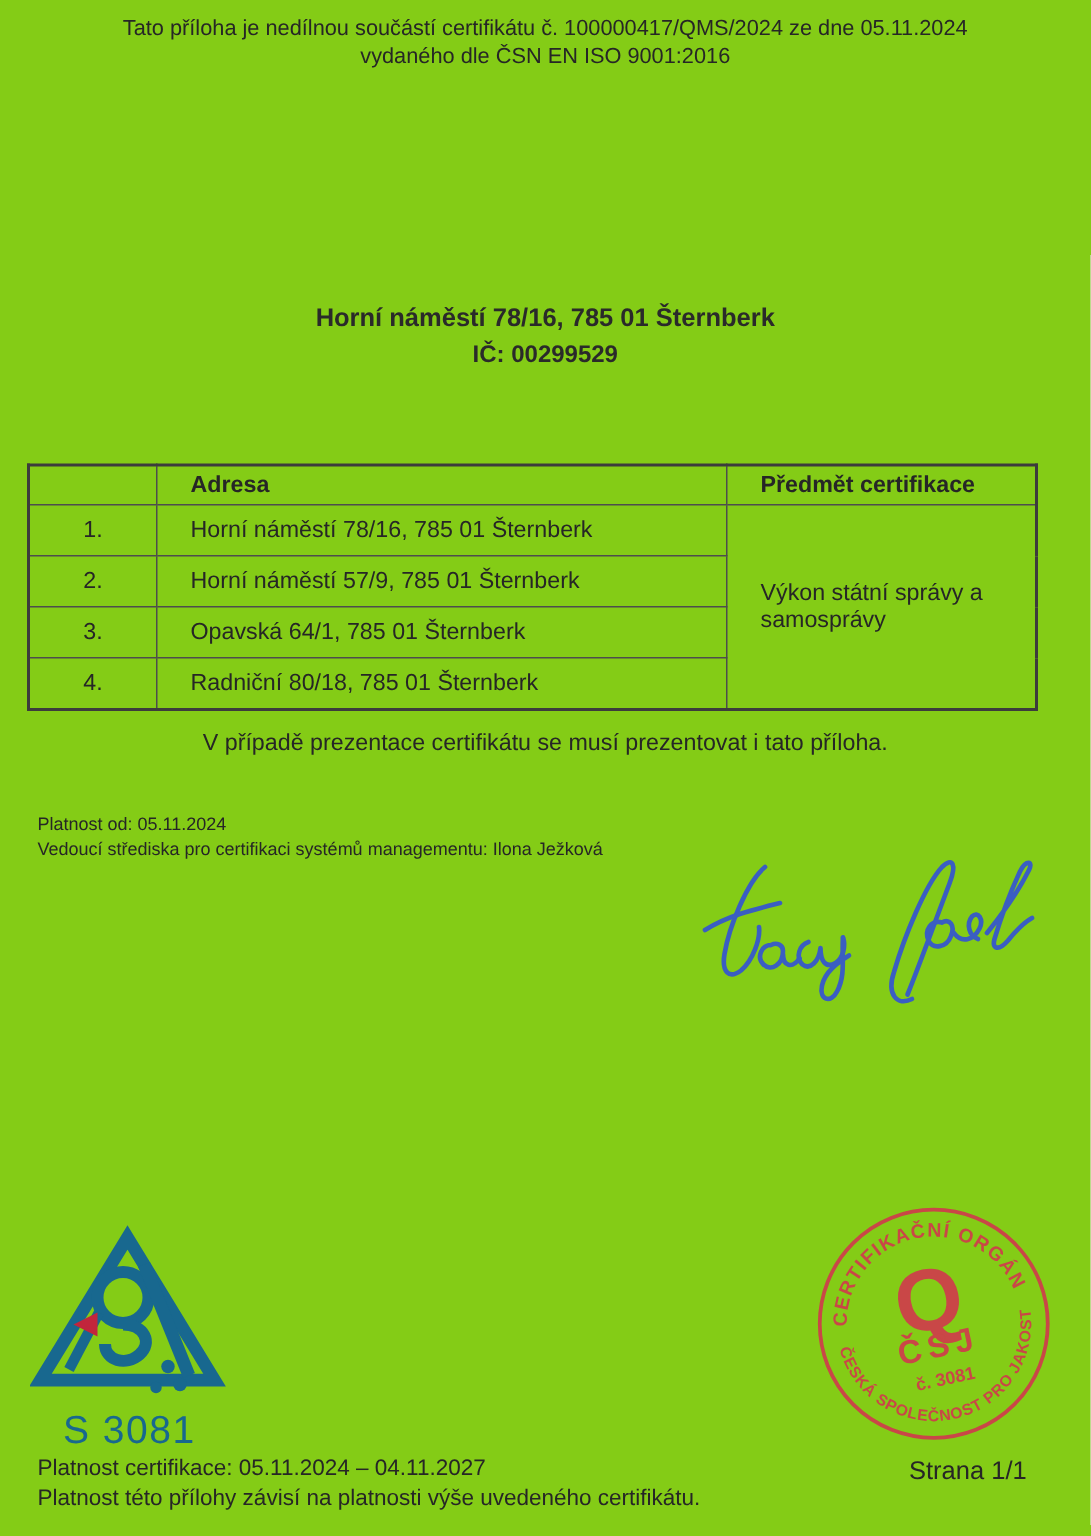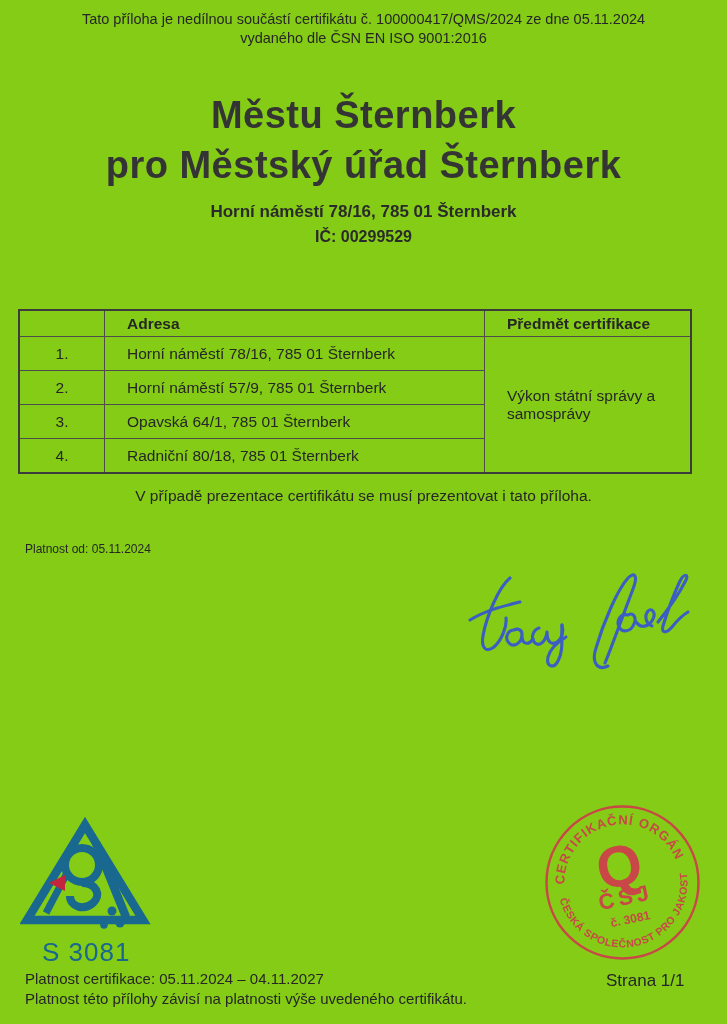--- a/index.html
+++ b/index.html
@@ -54,24 +54,20 @@
 </head>
 <body>
 
 <div class="page">
 
   <div class="abs centered header-note">
     <div>Tato příloha je nedílnou součástí certifikátu č. 100000417/QMS/2024 ze dne 05.11.2024</div>
     <div>vydaného dle ČSN EN ISO 9001:2016</div>
   </div>
 
-  <div class="abs centered doc-title">
-    <div>Městu Šternberk</div>
-    <div>pro Městský úřad Šternberk</div>
-  </div>
 
   <div class="abs centered org-address">Horní náměstí 78/16, 785 01  Šternberk</div>
   <div class="abs centered org-ic">IČ: 00299529</div>
 
 
   <table class="sites-table">
     <colgroup>
         <col style="width:40px">
         <col style="width:335px">
         <col>
@@ -101,20 +97,21 @@
         <td class="cell-num">4.</td>
         <td class="cell-addr">Radniční 80/18, 785 01 Šternberk</td>
       </tr>
     </tbody>
   </table>
 
   <div class="abs centered presentation-note">V případě prezentace certifikátu se musí prezentovat i tato příloha.</div>
 
   <div class="abs validity-block">
     <div>Platnost od: 05.11.2024</div>
+    <div>Vedoucí střediska pro certifikaci systémů managementu: Ilona Ježková</div>
   </div>
 
   <svg class="abs signature-svg" width="258" height="118" viewBox="0 0 258 118">
     <g fill="none" stroke="#3a5ec2" stroke-width="3.1" stroke-linecap="round" stroke-linejoin="round">
       <path d="M 48,18 C 36,28 24,58 21,76 C 19,88 24,93 32,87 C 40,80 45,66 44,58"></path>
       <path d="M 8,60 C 24,50 42,46 58,42"></path>
       <path d="M 52,70 C 46,70 42,78 47,83 C 52,88 60,83 60,74 C 60,70 56,68 52,70 M 60,76 C 60,84 66,86 71,79"></path>
       <path d="M 77,68 C 71,70 68,78 73,83 C 78,87 84,81 85,72 C 85,80 88,86 95,82 C 100,79 102,71 100,65"></path>
       <path d="M 100,65 C 99,78 102,90 96,101 C 92,109 84,107 86,97 C 88,88 96,82 104,77"></path>
       <path d="M 146,106 C 136,111 129,103 134,88 C 141,64 155,30 166,18 C 173,11 176,16 171,29 C 163,50 150,86 143,103"></path>

